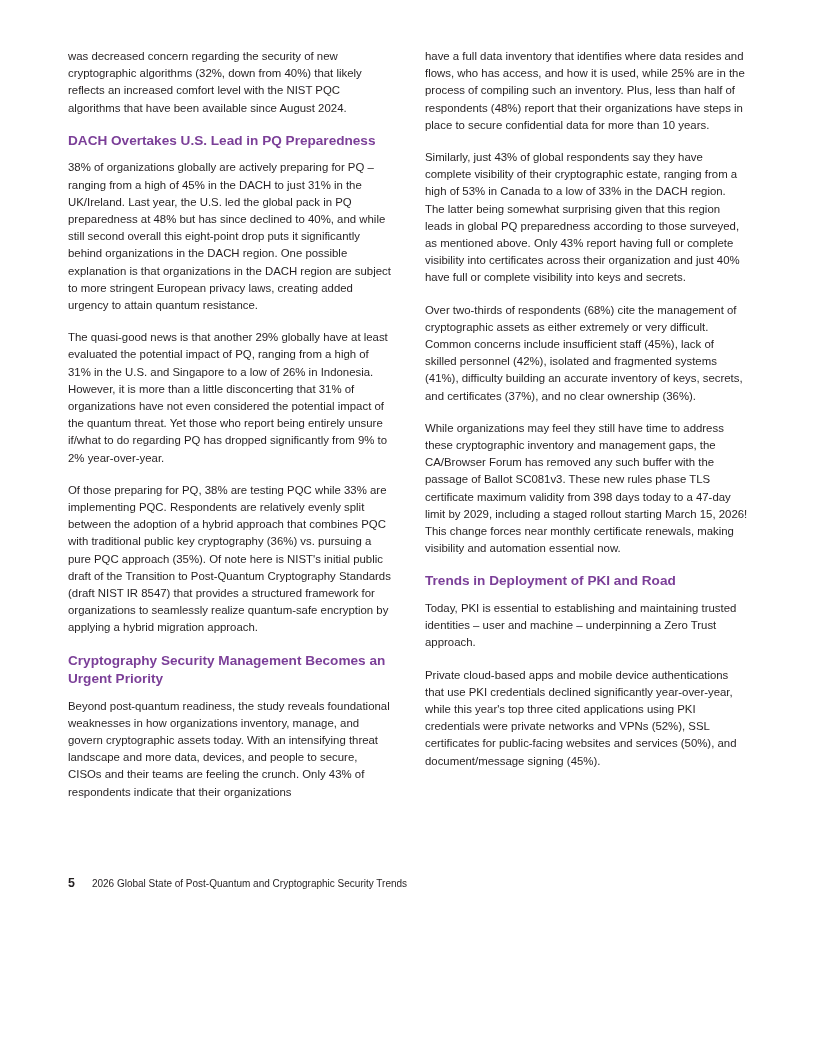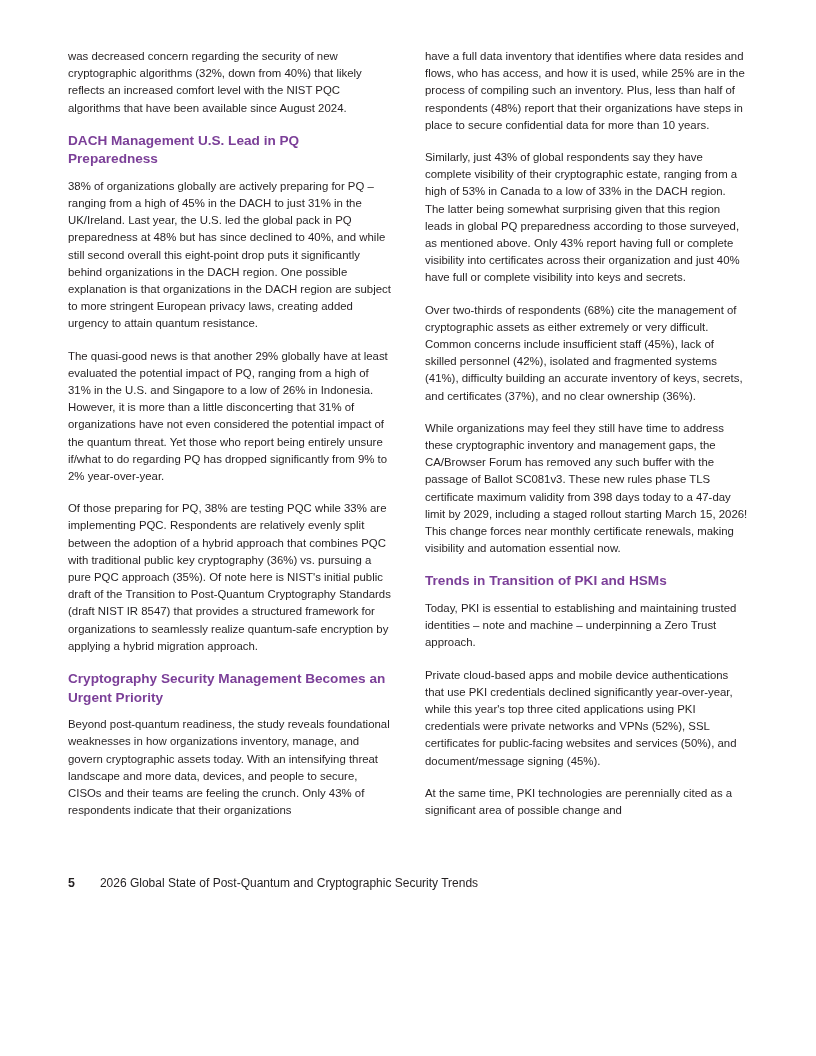--- a/index.html
+++ b/index.html
@@ -52,50 +52,48 @@
     display: flex;
     align-items: baseline;
     gap: 17px;
   }
   .footer .pagenum {
     font-size: 12.4px;
     font-weight: bold;
     color: #231f20;
   }
   .footer .foottext {
-    font-size: 12px;
+    font-size: 10px;
     color: #231f20;
-    margin-left: 8px;
   }
 </style>
 </head>
 <body>
 
 <div class="page">
   <div class="columns">
 
     <div class="col left">
       <p class="body">was decreased concern regarding the security of new cryptographic algorithms (32%, down from 40%) that likely reflects an increased comfort level with the NIST PQC algorithms that have been available since August 2024.</p>
-      <h2 class="heading">DACH Management U.S. Lead in PQ Preparedness</h2>
+      <h2 class="heading">DACH Overtakes U.S. Lead in PQ Preparedness</h2>
       <p class="body">38% of organizations globally are actively preparing for PQ – ranging from a high of 45% in the DACH to just 31% in the UK/Ireland. Last year, the U.S. led the global pack in PQ preparedness at 48% but has since declined to 40%, and while still second overall this eight-point drop puts it significantly behind organizations in the DACH region. One possible explanation is that organizations in the DACH region are subject to more stringent European privacy laws, creating added urgency to attain quantum resistance.</p>
       <p class="body">The quasi-good news is that another 29% globally have at least evaluated the potential impact of PQ, ranging from a high of 31% in the U.S. and Singapore to a low of 26% in Indonesia. However, it is more than a little disconcerting that 31% of organizations have not even considered the potential impact of the quantum threat. Yet those who report being entirely unsure if/what to do regarding PQ has dropped significantly from 9% to 2% year-over-year.</p>
       <p class="body">Of those preparing for PQ, 38% are testing PQC while 33% are implementing PQC. Respondents are relatively evenly split between the adoption of a hybrid approach that combines PQC with traditional public key cryptography (36%) vs. pursuing a pure PQC approach (35%). Of note here is NIST's initial public draft of the Transition to Post-Quantum Cryptography Standards (draft NIST IR 8547) that provides a structured framework for organizations to seamlessly realize quantum-safe encryption by applying a hybrid migration approach.</p>
       <h2 class="heading">Cryptography Security Management Becomes an Urgent Priority</h2>
       <p class="body">Beyond post-quantum readiness, the study reveals foundational weaknesses in how organizations inventory, manage, and govern cryptographic assets today. With an intensifying threat landscape and more data, devices, and people to secure, CISOs and their teams are feeling the crunch. Only 43% of respondents indicate that their organizations</p>
     </div>
 
     <div class="col right">
       <p class="body">have a full data inventory that identifies where data resides and flows, who has access, and how it is used, while 25% are in the process of compiling such an inventory. Plus, less than half of respondents (48%) report that their organizations have steps in place to secure confidential data for more than 10 years.</p>
       <p class="body">Similarly, just 43% of global respondents say they have complete visibility of their cryptographic estate, ranging from a high of 53% in Canada to a low of 33% in the DACH region. The latter being somewhat surprising given that this region leads in global PQ preparedness according to those surveyed, as mentioned above. Only 43% report having full or complete visibility into certificates across their organization and just 40% have full or complete visibility into keys and secrets.</p>
       <p class="body">Over two-thirds of respondents (68%) cite the management of cryptographic assets as either extremely or very difficult. Common concerns include insufficient staff (45%), lack of skilled personnel (42%), isolated and fragmented systems (41%), difficulty building an accurate inventory of keys, secrets, and certificates (37%), and no clear ownership (36%).</p>
       <p class="body">While organizations may feel they still have time to address these cryptographic inventory and management gaps, the CA/Browser Forum has removed any such buffer with the passage of Ballot SC081v3. These new rules phase TLS certificate maximum validity from 398 days today to a 47-day limit by 2029, including a staged rollout starting March 15, 2026! This change forces near monthly certificate renewals, making visibility and automation essential now.</p>
-      <h2 class="heading">Trends in Transition of PKI and HSMs</h2>
-      <p class="body">Today, PKI is essential to establishing and maintaining trusted identities – note and machine – underpinning a Zero Trust approach.</p>
+      <h2 class="heading">Trends in Deployment of PKI and Road</h2>
+      <p class="body">Today, PKI is essential to establishing and maintaining trusted identities – user and machine – underpinning a Zero Trust approach.</p>
       <p class="body">Private cloud-based apps and mobile device authentications that use PKI credentials declined significantly year-over-year, while this year's top three cited applications using PKI credentials were private networks and VPNs (52%), SSL certificates for public-facing websites and services (50%), and document/message signing (45%).</p>
-      <p class="body">At the same time, PKI technologies are perennially cited as a significant area of possible change and</p>
     </div>
 
   </div>
 
   <div class="footer">
     <span class="pagenum">5</span>
     <span class="foottext">2026 Global State of Post-Quantum and Cryptographic Security Trends</span>
   </div>
 </div>
 

